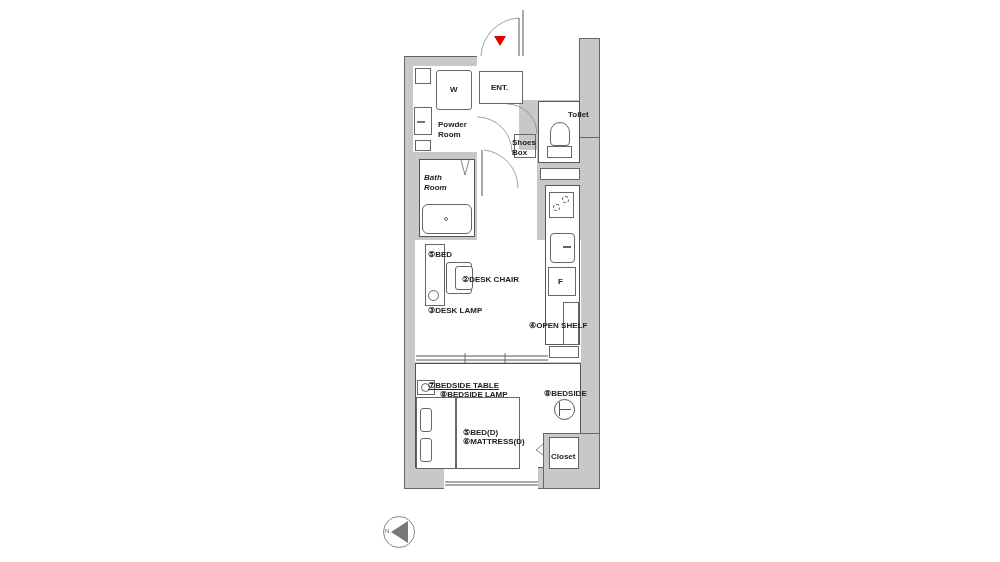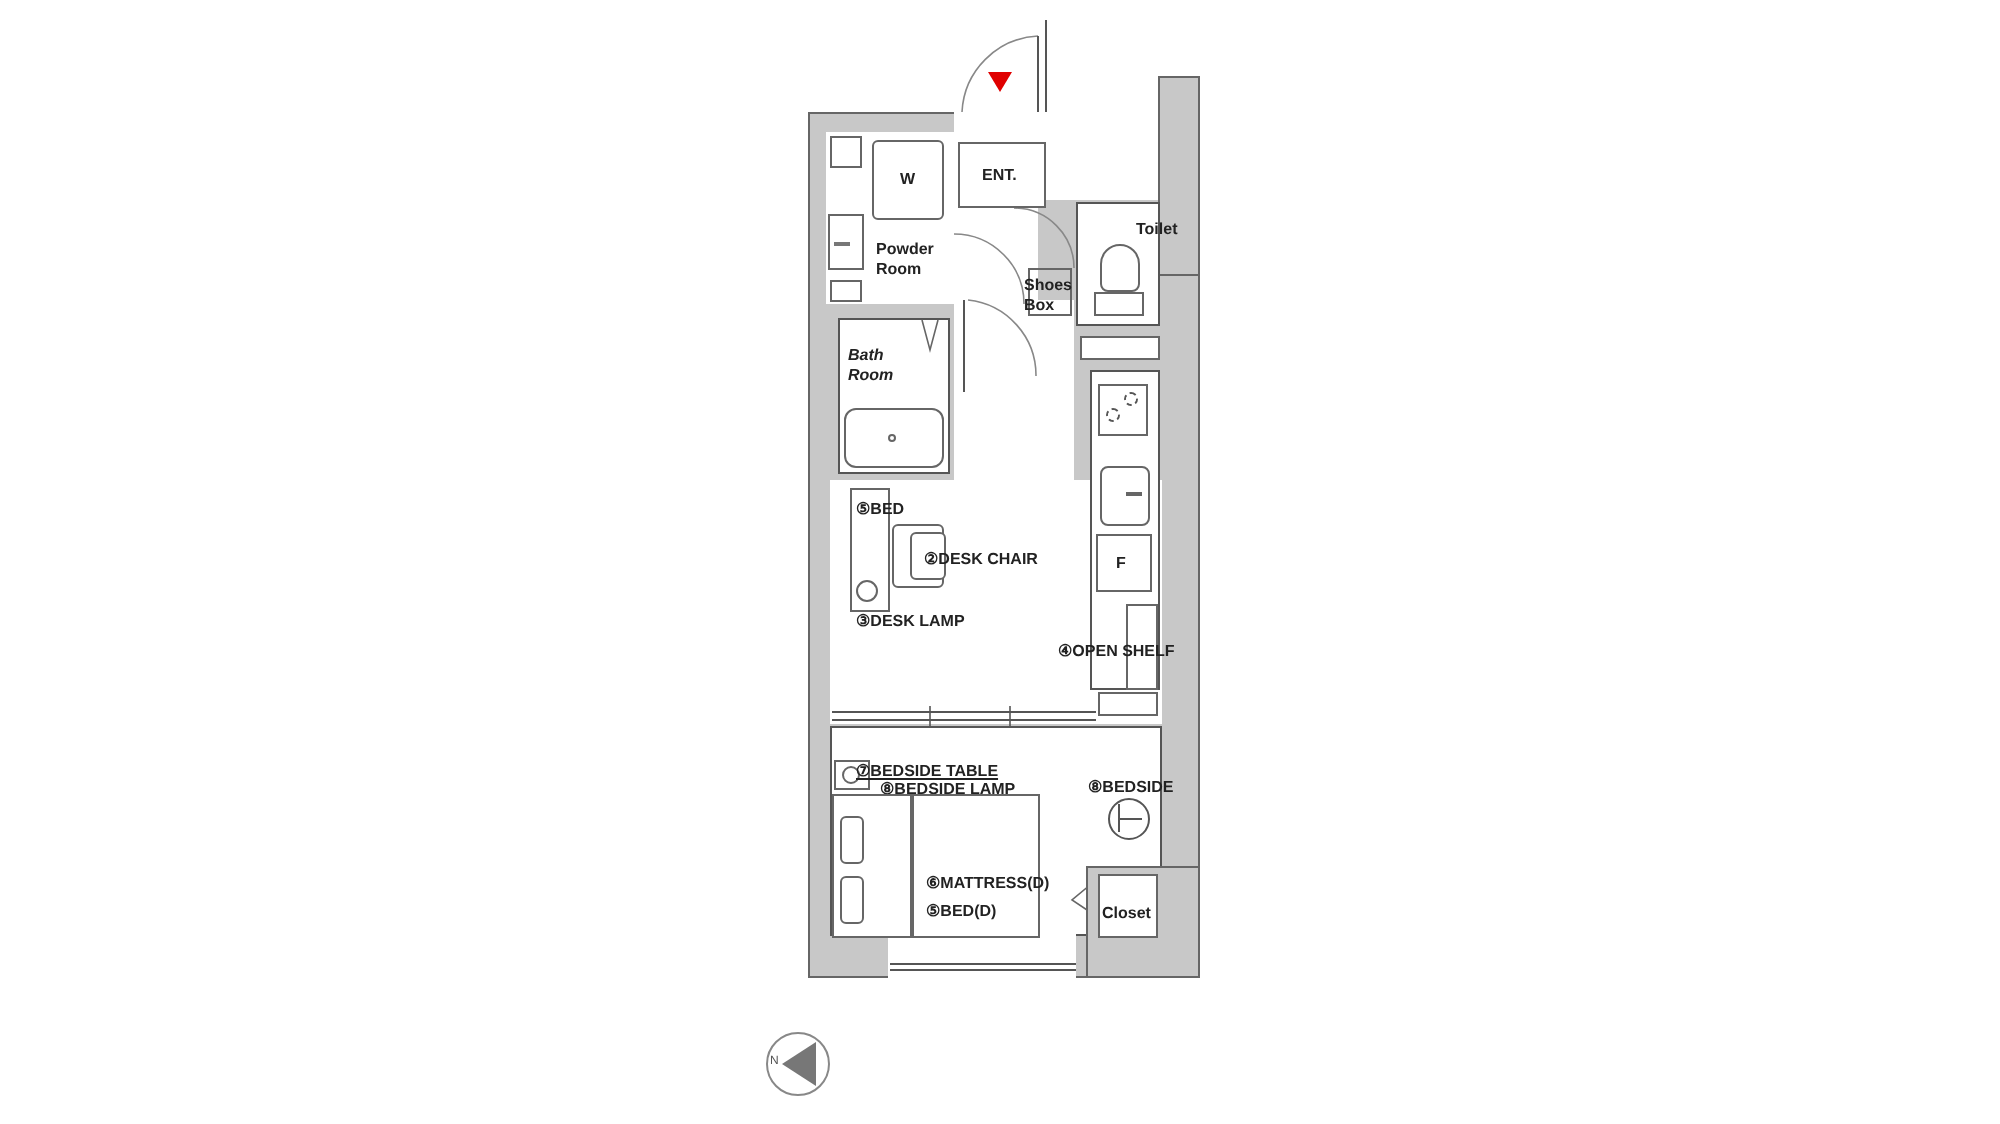--- a/index.html
+++ b/index.html
@@ -106,21 +106,21 @@
 
   <div class="fix" style="left:417px;top:380px;width:18px;height:15px;"></div>
   <div class="abs" style="left:421px;top:383px;width:9px;height:9px;border:1px solid #666;border-radius:50%;"></div>
   <div class="lbl" style="left:428px;top:381px;text-decoration:underline;">⑦BEDSIDE TABLE</div>
   <div class="lbl" style="left:440px;top:390px;text-decoration:underline;">⑧BEDSIDE LAMP</div>
 
   <div class="fix" style="left:416px;top:397px;width:40px;height:72px;"></div>
   <div class="fix" style="left:420px;top:408px;width:12px;height:24px;border-radius:3px;"></div>
   <div class="fix" style="left:420px;top:438px;width:12px;height:24px;border-radius:3px;"></div>
   <div class="fix" style="left:456px;top:397px;width:64px;height:72px;"></div>
-  <div class="lbl" style="left:463px;top:428px;margin-top:23px;">⑤BED(D)</div>
+  <div class="lbl" style="left:463px;top:428px;">⑤BED(D)</div>
   <div class="lbl" style="left:463px;top:437px;">⑥MATTRESS(D)</div>
 
   <div class="lbl" style="left:544px;top:389px;">⑧BEDSIDE</div>
   <div class="abs" style="left:554px;top:399px;width:21px;height:21px;border:1px solid #555;border-radius:50%;background:#fff;"></div>
   <div class="abs" style="left:559px;top:402px;width:1px;height:14px;background:#555;"></div>
   <div class="abs" style="left:559px;top:409px;width:12px;height:1px;background:#555;"></div>
 
   <div class="wall" style="left:543px;top:433px;width:57px;height:56px;"></div>
   <div class="fix" style="left:549px;top:437px;width:30px;height:32px;"></div>
   <div class="lbl" style="left:551px;top:452px;">Closet</div>

